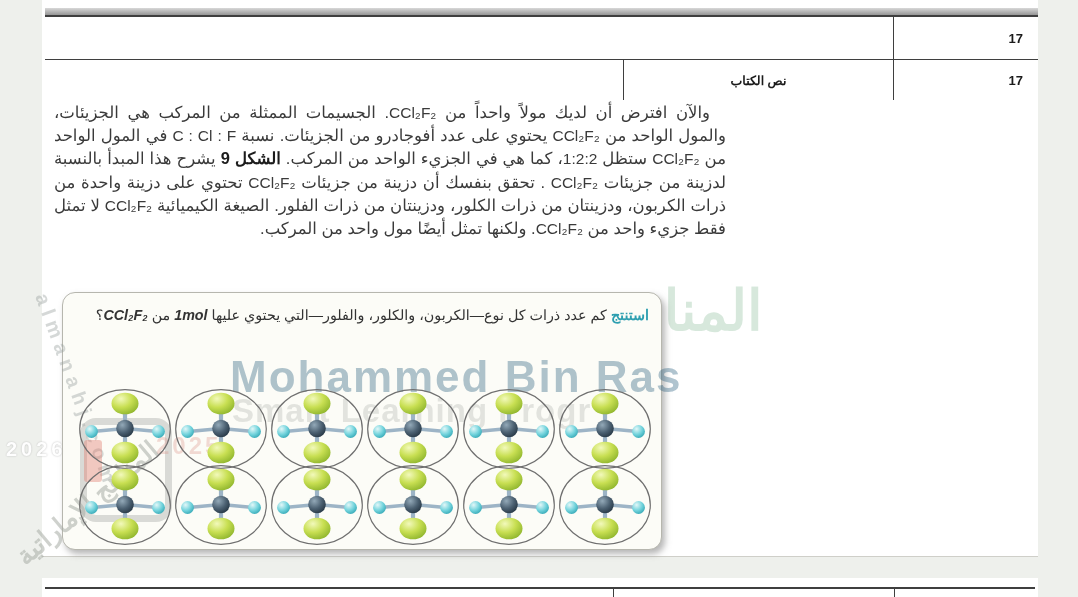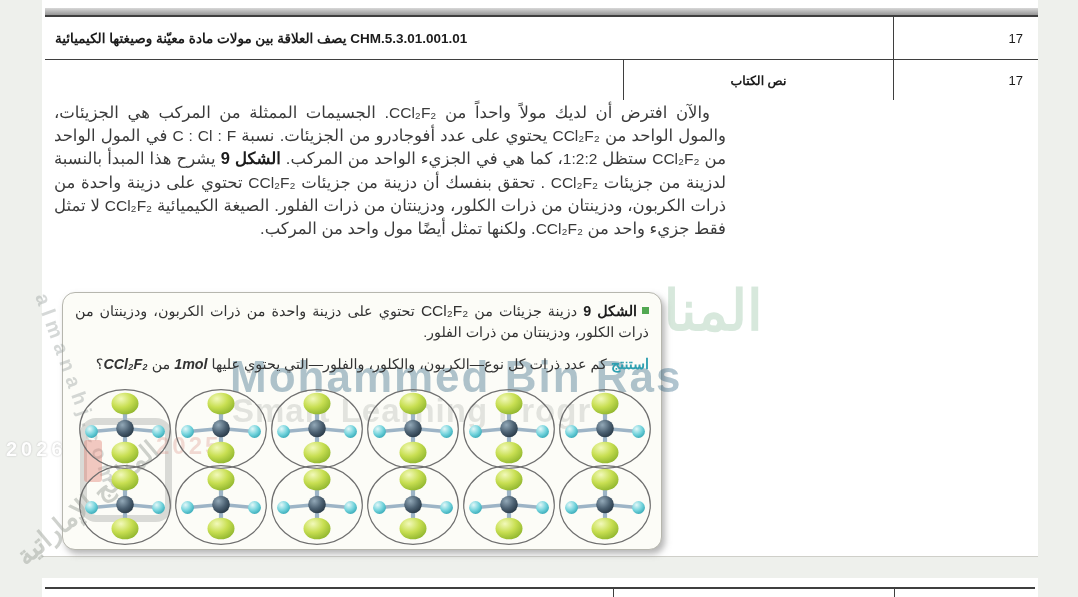--- a/index.html
+++ b/index.html
@@ -9,21 +9,21 @@
     font-family:"Liberation Sans", sans-serif;
   }
   .page{position:absolute;left:42px;top:0;width:996px;height:556px;background:#ffffff;border-bottom:1px solid #cfcfc9;}
 
   
   .tbl{position:absolute;left:45px;top:8px;width:993px;direction:rtl;color:#1b1b1b;}
   .tbl-topbar{height:7px;background:linear-gradient(#d8d8d8,#969696);border-bottom:2px solid #3f3f3f;}
   .tbl-row{display:flex;align-items:stretch;border-bottom:1px solid #3f3f3f;height:42px;}
   .tbl-row.last{border-bottom:none;height:40px;}
   .cell{display:flex;align-items:center;box-sizing:border-box;}
-  .cell-page{width:145px;border-left:1px solid #3f3f3f;direction:ltr;justify-content:flex-end;padding-right:15px;font-weight:normal;font-size:13px;}
+  .cell-page{width:145px;border-left:1px solid #3f3f3f;direction:ltr;justify-content:flex-end;padding-right:15px;font-weight:bold;font-size:13px;}
   .cell-src{width:270px;border-left:1px solid #3f3f3f;justify-content:center;font-weight:bold;font-size:12.5px;}
   .cell-std{flex:1;direction:rtl;justify-content:flex-end;padding:0 5px 0 10px;font-weight:bold;font-size:13.5px;}
   .cell-std .inner{width:100%;text-align:left;}
   .std-code{direction:ltr;unicode-bidi:isolate;}
 
   
   .para{
     position:absolute;left:54px;top:101px;width:672px;
     direction:rtl;text-align:justify;text-indent:16px;
     font-size:16.5px;line-height:23.2px;color:#3a3a3a;
@@ -82,40 +82,31 @@
 
 <div class="page"></div>
 
 <div class="wm wm-green-ar">المناهج</div>
 
 <div class="tbl">
   <div class="tbl-topbar"></div>
 
   <div class="tbl-row">
     <div class="cell cell-page">17</div>
-    <div class="cell cell-std">
-      <div class="inner">
-        <span class="std-code">CHM.5.3.01.001.01</span>
-        <span>يصف العلاقة بين مولات مادة معيّنة وصيغتها الكيميائية</span>
-      </div>
-    </div>
   </div>
 
   <div class="tbl-row last">
     <div class="cell cell-page">17</div>
     <div class="cell cell-src">نص الكتاب</div>
   </div>
 </div>
 
 <div class="para"><span class="seg-n">والآن افترض أن لديك مولاً واحداً من </span><span class="seg-f">CCl₂F₂</span><span class="seg-n">. الجسيمات الممثلة من المركب هي الجزيئات، والمول الواحد من </span><span class="seg-f">CCl₂F₂</span><span class="seg-n"> يحتوي على عدد أفوجادرو من الجزيئات. نسبة </span><span class="seg-f">C : Cl : F</span><span class="seg-n"> في المول الواحد من </span><span class="seg-f">CCl₂F₂</span><span class="seg-n"> ستظل </span><span class="seg-f">1:2:2</span><span class="seg-n">، كما هي في الجزيء الواحد من المركب. </span><span class="seg-b">الشكل 9</span><span class="seg-n"> يشرح هذا المبدأ بالنسبة لدزينة من جزيئات </span><span class="seg-f">CCl₂F₂</span><span class="seg-n"> . تحقق بنفسك أن دزينة من جزيئات </span><span class="seg-f">CCl₂F₂</span><span class="seg-n"> تحتوي على دزينة واحدة من ذرات الكربون، ودزينتان من ذرات الكلور، ودزينتان من ذرات الفلور. الصيغة الكيميائية </span><span class="seg-f">CCl₂F₂</span><span class="seg-n"> لا تمثل فقط جزيء واحد من </span><span class="seg-f">CCl₂F₂</span><span class="seg-n">. ولكنها تمثل أيضًا مول واحد من المركب.</span></div>
 
 <div class="figure">
-  <div class="fig-caption">
-    <span class="fig-bullet" style="background: rgb(82, 168, 82);"></span><span><span class="seg-b">الشكل 9</span><span class="seg-n"> دزينة جزيئات من </span><span class="seg-f">CCl₂F₂</span><span class="seg-n"> تحتوي على دزينة واحدة من ذرات الكربون، ودزينتان من ذرات الكلور، ودزينتان من ذرات الفلور.</span></span>
-  </div>
   <div class="fig-question"><span class="seg-teal" style="color: rgb(46, 159, 176);">استنتج</span><span class="seg-n"> كم عدد ذرات كل نوع—الكربون، والكلور، والفلور—التي يحتوي عليها </span><span class="seg-bi">1mol</span><span class="seg-n"> من </span><span class="seg-bi">CCl₂F₂</span><span class="seg-n">؟</span></div>
   <div class="mol-grid">
     <div class="mol-row r1" id="mrow1">
         <svg width="96" height="82" viewBox="0 0 96 82">
           <ellipse cx="48" cy="41" rx="45.3" ry="39.3" fill="none" stroke="#6f6f6f" stroke-width="1.2"></ellipse>
           <line x1="48" y1="16" x2="48" y2="64" stroke="#9db4c6" stroke-width="4.2"></line>
           <line x1="48" y1="40.5" x2="15.5" y2="43.5" stroke="#9db4c6" stroke-width="3.6"></line>
           <line x1="48" y1="40.5" x2="80.5" y2="43.5" stroke="#9db4c6" stroke-width="3.6"></line>
           <ellipse cx="48" cy="15.5" rx="13.5" ry="10.8" fill="url(#gCl)"></ellipse>
           <ellipse cx="48" cy="64.5" rx="13.5" ry="10.8" fill="url(#gCl)"></ellipse>

